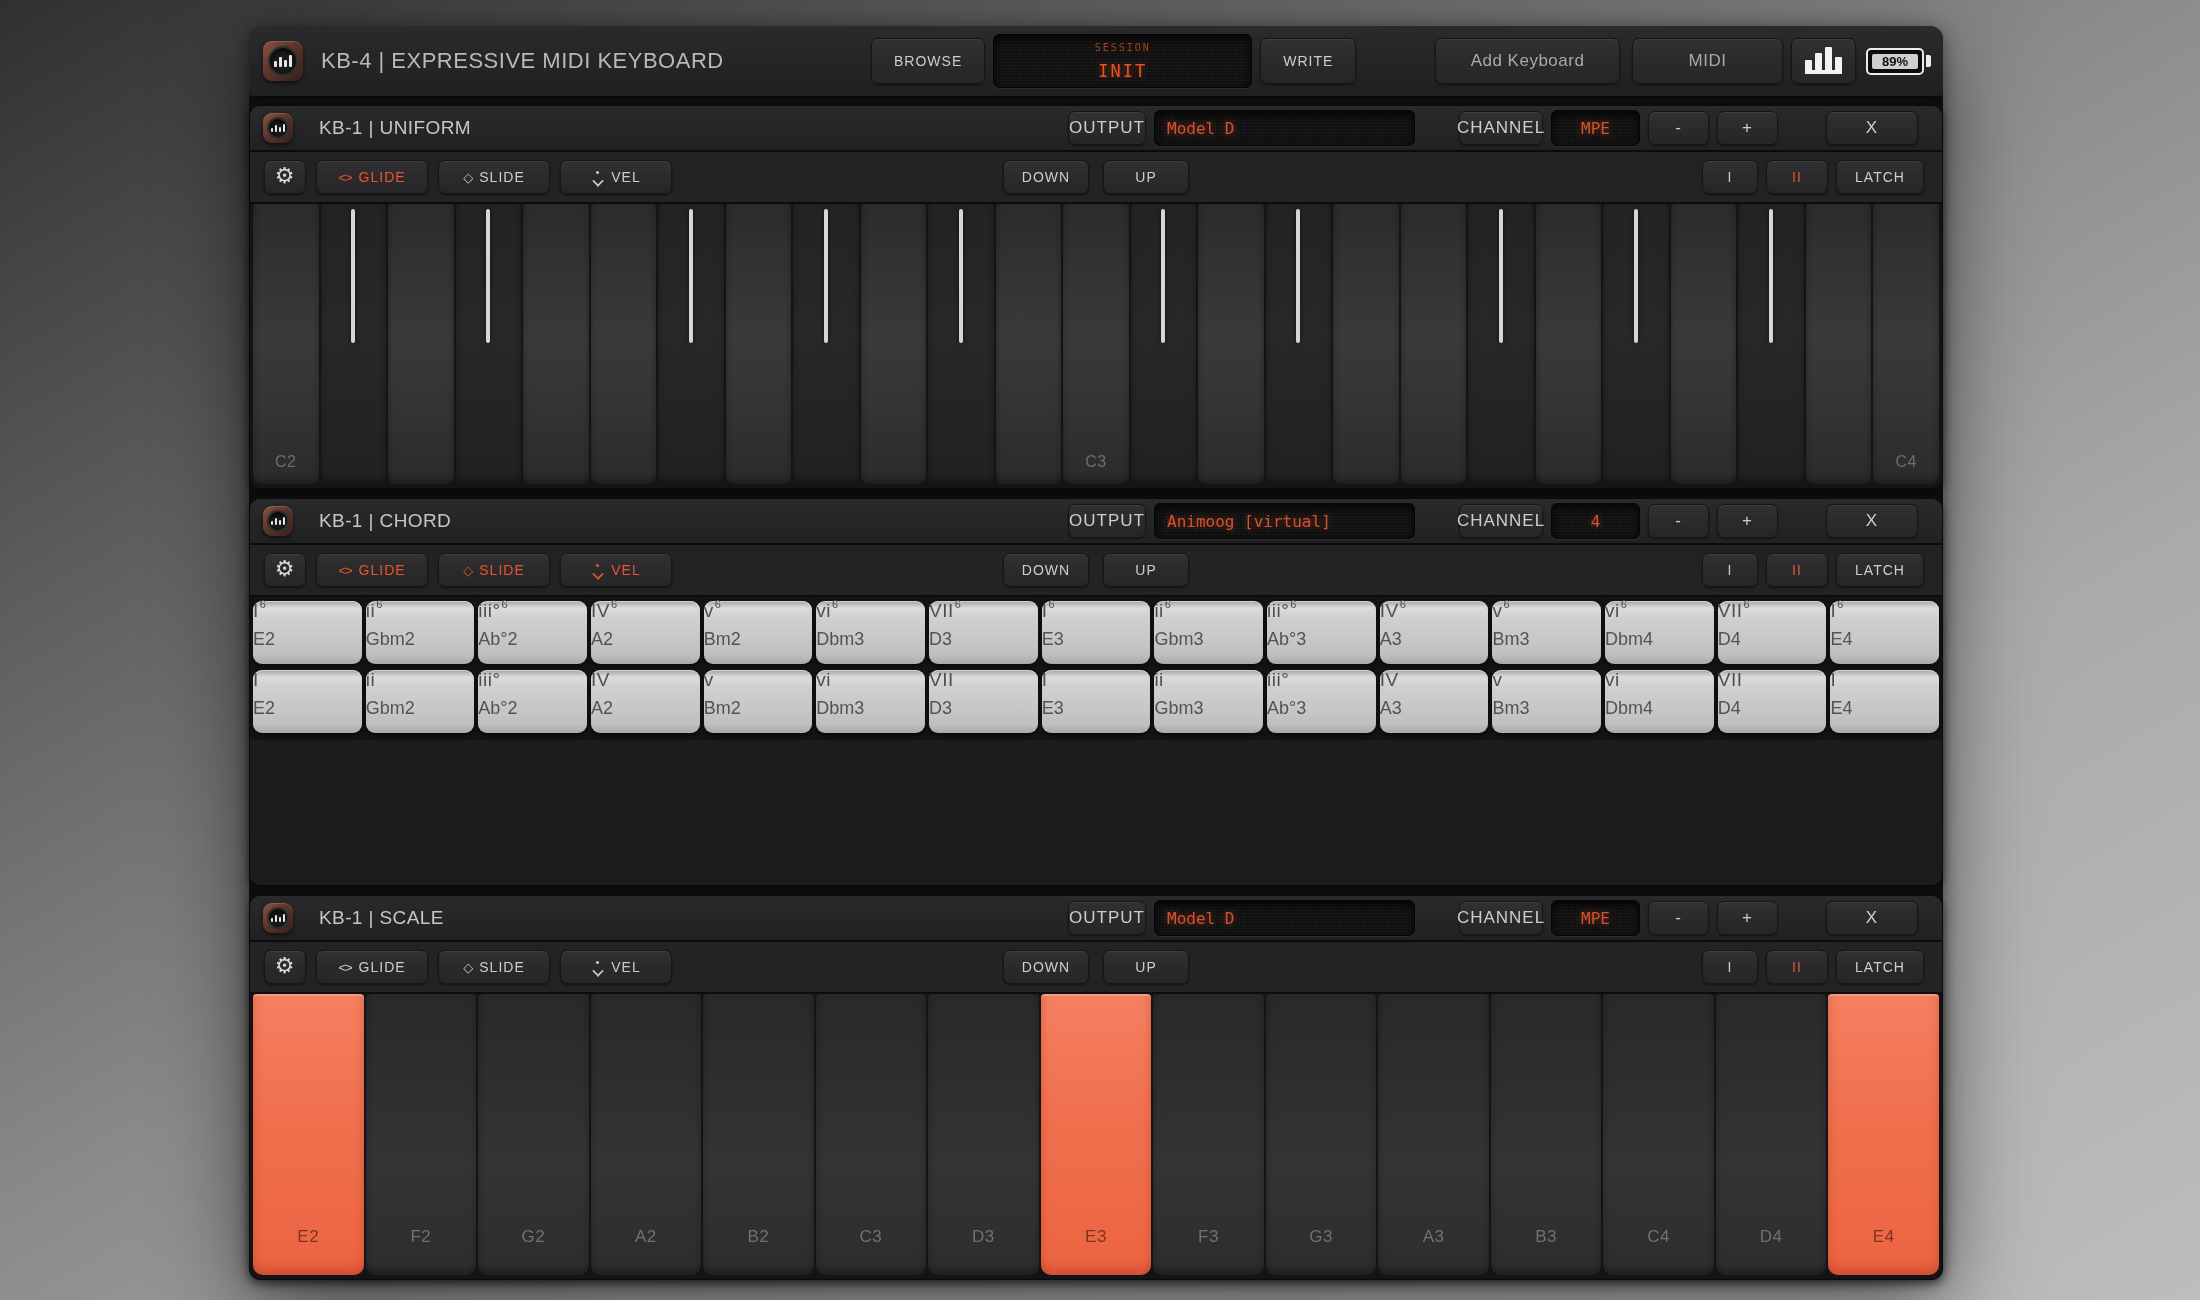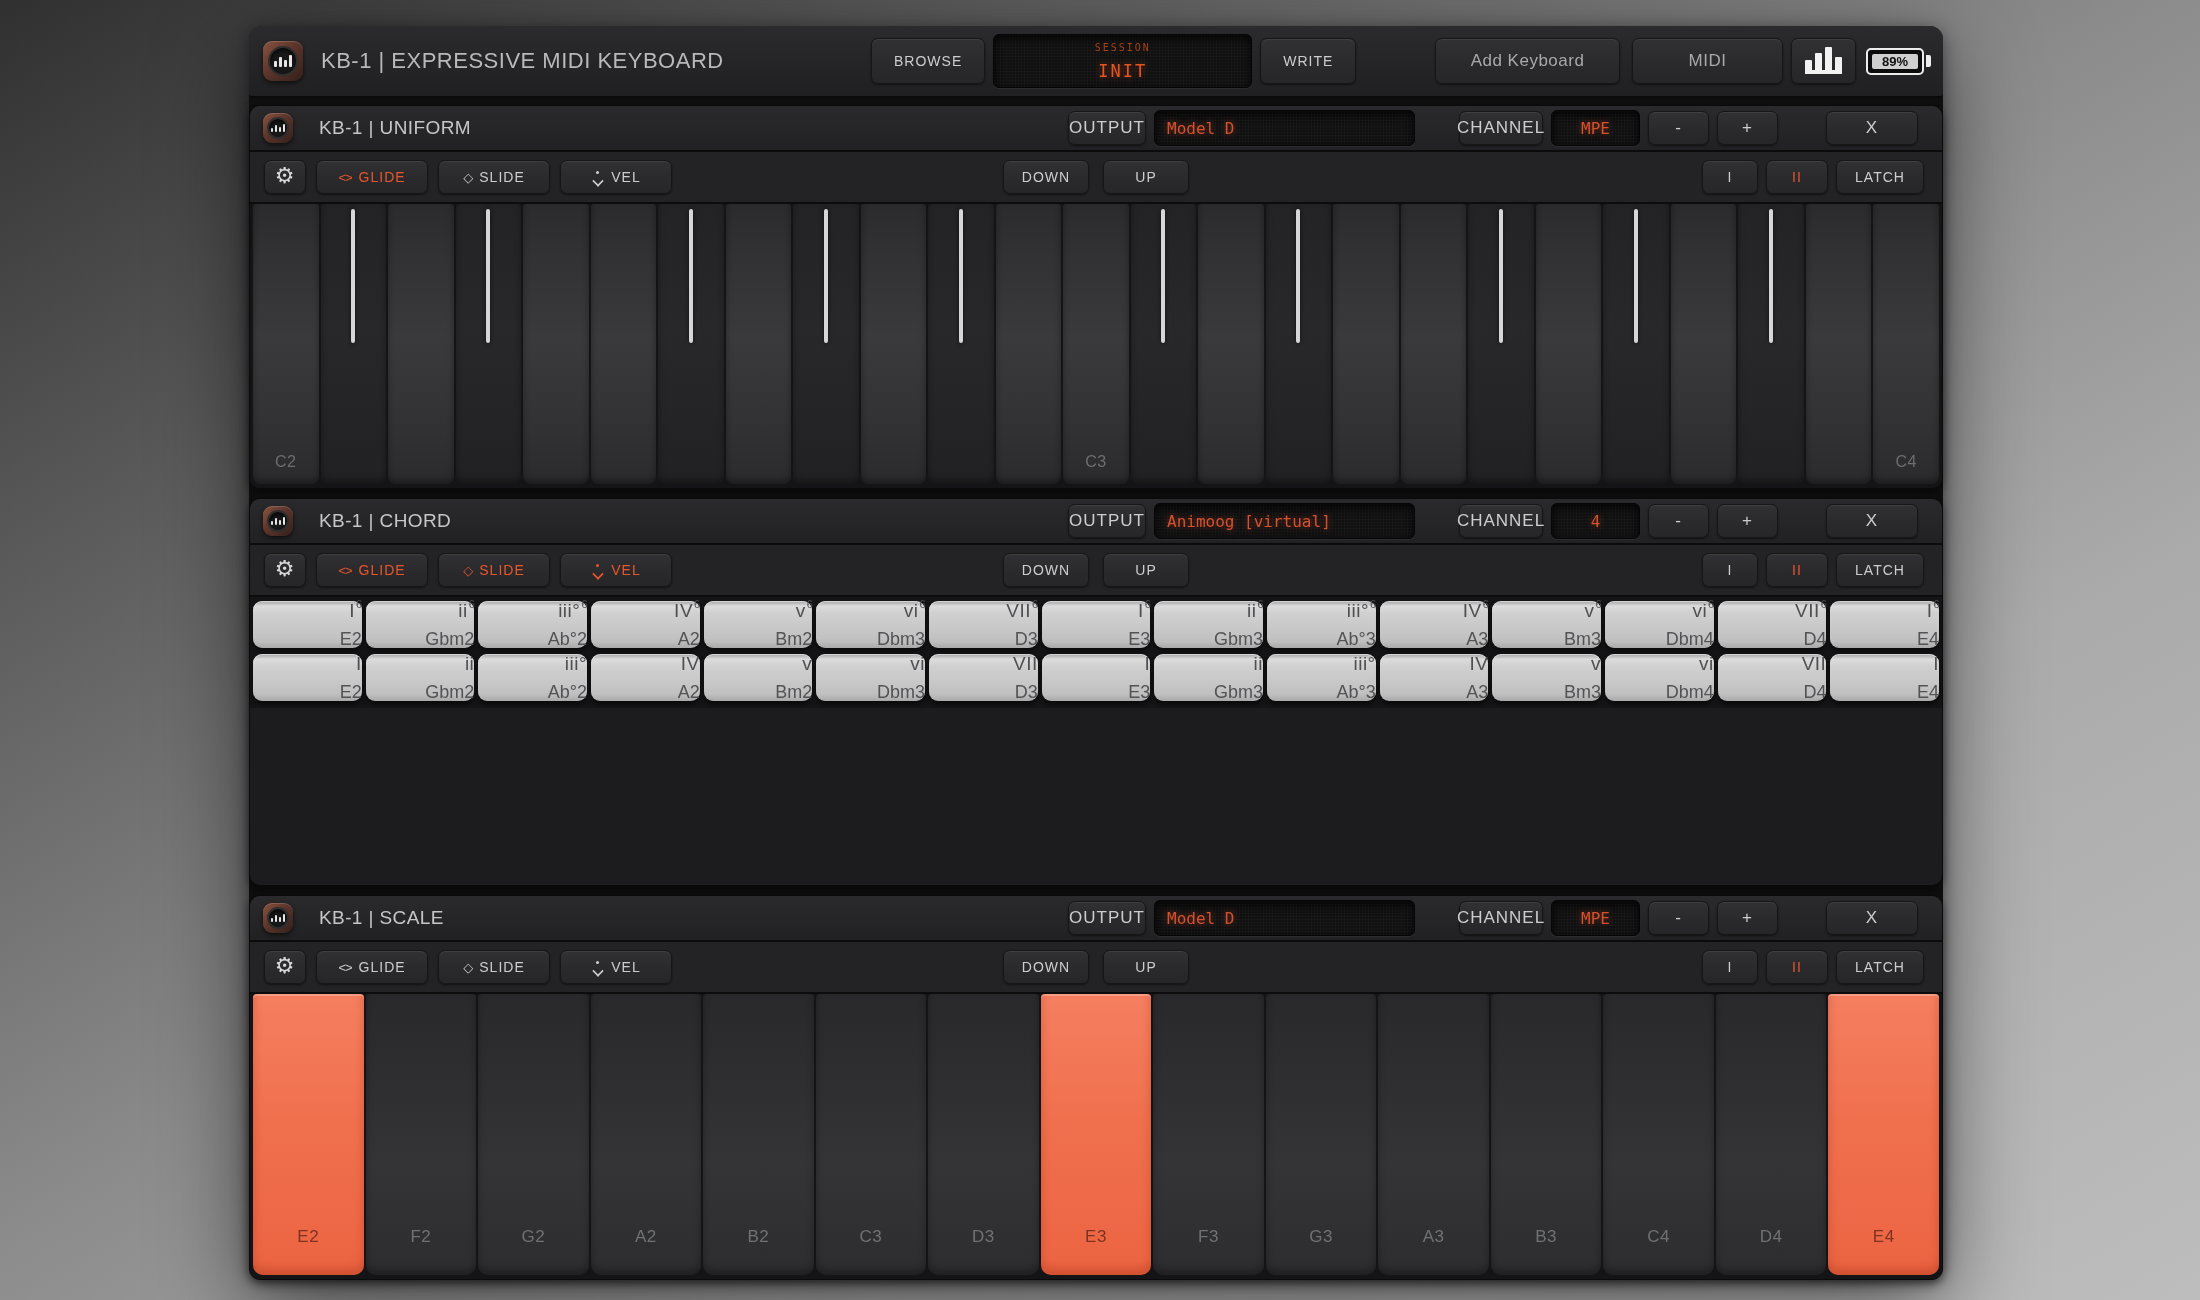--- a/index.html
+++ b/index.html
@@ -101,21 +101,21 @@
     background:#d6d6d6;border-radius:2px;box-shadow:0 0 4px rgba(0,0,0,.6);}
   .klabel{position:absolute;left:0;right:0;bottom:13px;text-align:center;
     font-size:16px;color:#6b6d6f;letter-spacing:.5px;}
 
   
   .pads-area{background:#141416;flex:1;display:flex;flex-direction:column;gap:6px;padding:4px 3px 7px 3px;}
   .pad-row{flex:1;display:flex;gap:4px;}
   .pad{position:relative;flex:1;border-radius:9px;
     background:linear-gradient(180deg,#a2a2a2 0%,#dcdcdc 11%,#d0d0d0 26%,#c7c7c7 62%,#bfbfbf 86%,#a9a9a9 100%);
     box-shadow:inset 0 1px 0 rgba(255,255,255,.5),0 3px 4px rgba(0,0,0,.55);
-    display:flex;flex-direction:column;align-items:flex-end;justify-content:flex-end;gap:10px;}
+    display:flex;flex-direction:column;align-items:flex-start;justify-content:flex-end;padding-bottom:16px;gap:10px;}
   .pad .roman{font-size:19px;color:#505053;letter-spacing:.5px;line-height:1;}
   .pad .roman sup{font-size:11px;position:relative;top:-2px;left:1px;}
   .pad .pnote{font-size:18px;color:#535356;line-height:1;}
 
   
   #scale-kb{height:287px;}
   .skey{position:relative;flex:1;border-radius:4px 4px 10px 10px;
     background:linear-gradient(180deg,#29292b 0%,#303032 40%,#343436 60%,#2d2d2f 100%);
     box-shadow:inset 0 -5px 7px rgba(0,0,0,.3);}
   .skey .klabel{font-size:17px;color:#6f7173;bottom:28px;}
@@ -131,21 +131,21 @@
   <div id="main-bar">
     <div class="left">
       <div class="appicon" style="width:40px;height:40px">
         <div class="knob" style="width:30px;height:30px">
           <i style="height:6px"></i>
             <i style="height:10px"></i>
             <i style="height:7px"></i>
             <i style="height:12px"></i>
         </div>
       </div>
-      <div class="main-title">KB-1 | EXPRESSIVE MIDI KEYBOARD</div>
+      <div class="main-title">KB-4 | EXPRESSIVE MIDI KEYBOARD</div>
     </div>
     <div class="mid">
       <div class="btn mb-btn">BROWSE</div>
       <div class="lcd" id="session-lcd">
         <div class="s1">SESSION</div>
         <div class="s2">INIT</div>
       </div>
       <div class="btn mb-btn">WRITE</div>
     </div>
     <div class="right">

